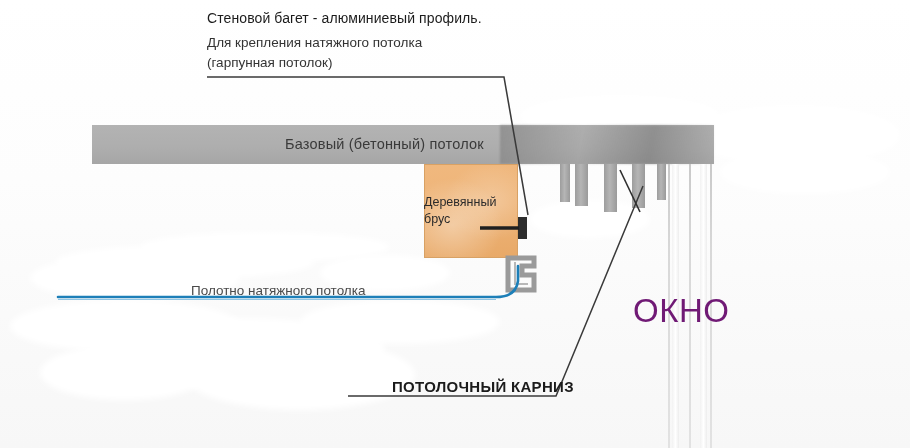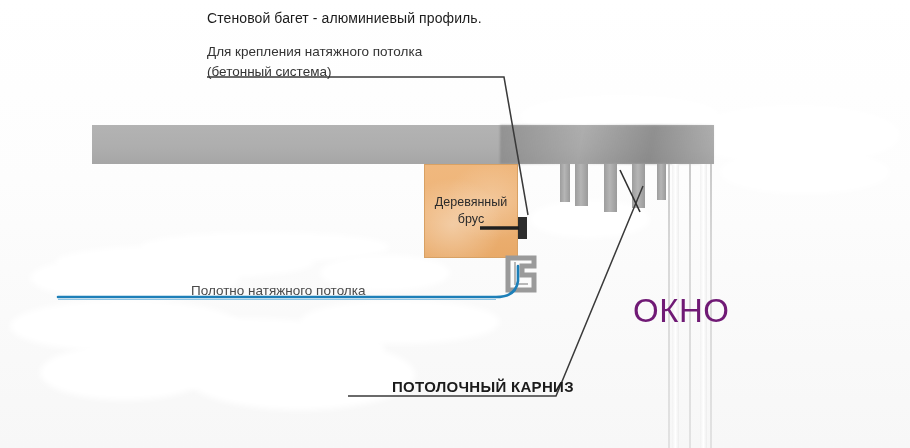--- a/index.html
+++ b/index.html
@@ -66,21 +66,20 @@
       radial-gradient(ellipse at 72% 40%, rgba(255,255,255,.25) 0%, rgba(255,255,255,0) 50%),
       linear-gradient(175deg, #f0b87e 0%, #eeb478 45%, #e8a968 100%);
     border: 1px solid #d8a164;
     box-sizing: border-box;
   }
   .beam-label {
     position: absolute;
     left: 424px;
     top: 194px;
     width: 94px;
-    text-align: center;
     font-size: 12.5px;
     line-height: 17px;
     color: #2b2b2b;
   }
   .membrane-label {
     position: absolute;
     left: 191px;
     top: 283px;
     font-size: 13.5px;
     color: #4a4a4a;
@@ -124,21 +123,21 @@
     font-size: 14px;
     font-weight: normal;
     color: #1b1b1b;
     white-space: nowrap;
     letter-spacing: .1px;
   }
   .anno-sub {
     font-size: 13.5px;
     color: #333333;
     white-space: nowrap;
-    margin-top: 16px;
+    margin-top: 7px;
     line-height: 19px;
   }
   .caption-bottom {
     position: absolute;
     left: 357px;
     top: 378px;
     font-size: 15px;
     font-weight: bold;
     color: #1b1b1b;
     letter-spacing: .3px;
@@ -178,20 +177,21 @@
   <div class="erase" style="left:40px;  top:345px; width:170px; height:55px;"></div>
   <div class="erase" style="left:300px; top:300px; width:200px; height:44px;"></div>
   <div class="erase" style="left:320px; top:255px; width:130px; height:36px;"></div>
   <div class="erase" style="left:520px; top:95px;  width:200px; height:42px;"></div>
   <div class="erase" style="left:690px; top:105px; width:210px; height:60px;"></div>
   <div class="erase" style="left:720px; top:150px; width:170px; height:44px;"></div>
   <div class="erase" style="left:530px; top:200px; width:120px; height:38px;"></div>
 
   <div class="slab"></div>
   <div class="slab-shade"></div>
+  <div class="slab-label">Базовый (бетонный) потолок</div>
 
   <div class="slat" style="left:575px; top:164px; width:13px; height:42px;"></div>
   <div class="slat" style="left:604px; top:164px; width:13px; height:48px;"></div>
   <div class="slat" style="left:632px; top:164px; width:13px; height:44px;"></div>
   <div class="slat" style="left:560px; top:164px; width:10px; height:38px;"></div>
   <div class="slat" style="left:657px; top:164px; width:9px;  height:36px;"></div>
 
   <div class="beam"></div>
   <div class="beam-label">
     <div>Деревянный</div>
@@ -222,18 +222,18 @@
     <path d="M348 396 L556 396 L643 186" fill="none" stroke="#3a3a3a" stroke-width="1.5" stroke-linejoin="miter"></path>
 
     <line x1="620" y1="170" x2="640" y2="212" stroke="#2e2e2e" stroke-width="1.6"></line>
   </svg>
 
   <div class="membrane-label">Полотно натяжного потолка</div>
 
   <div class="anno-top">
     <div class="anno-title">Стеновой багет - алюминиевый профиль.</div>
     <div class="anno-sub">Для крепления натяжного потолка</div>
-    <div class="anno-sub" style="margin-top:1px;">(бетонный система)</div>
+    <div class="anno-sub" style="margin-top:1px;">(гарпунная потолок)</div>
   </div>
 
   <div class="caption-bottom">ПОТОЛОЧНЫЙ КАРНИЗ</div>
 
 </div>
 
 </body></html>

